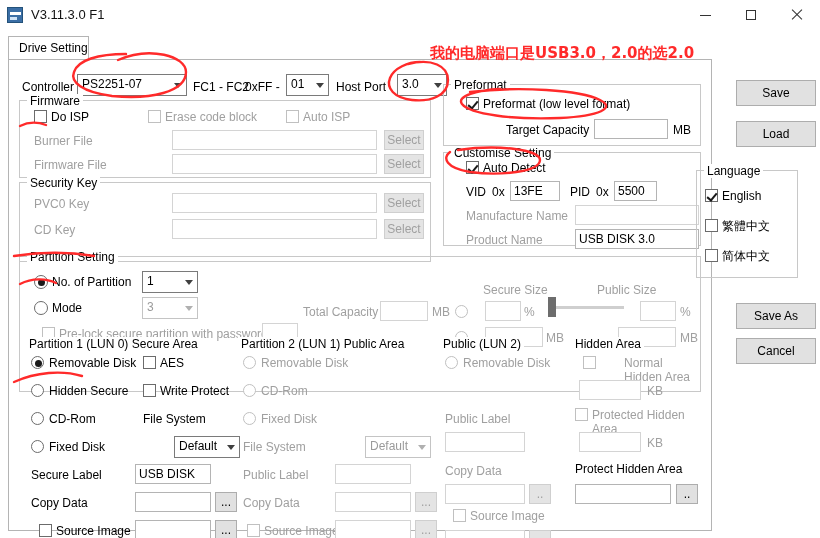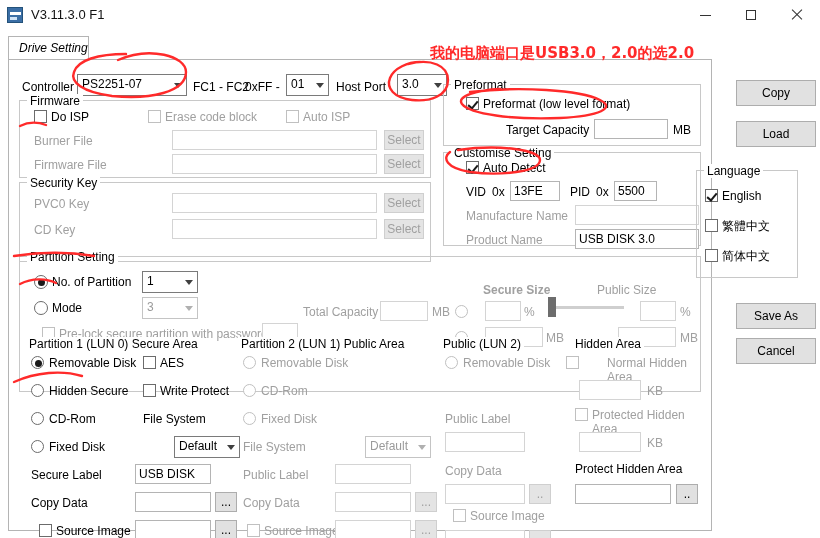--- a/index.html
+++ b/index.html
@@ -60,21 +60,20 @@
   .tab-strip {
     position:absolute; left:8px; top:36px; width:704px; height:24px;
   }
   .tab {
     position:absolute; left:0; top:0; height:24px;
     padding:4px 0 0 10px;
     border:1px solid #b4b4b4;
     border-bottom:1px solid #fff;
     background:#fff;
     font-size:12px;
-    font-style:italic;
   }
   .tab-panel {
     position:absolute; left:8px; top:59px; width:704px; height:472px;
     border:1px solid #b4b4b4;
     background:#fff;
   }
 
   
   .group {
     position:absolute;
@@ -297,21 +296,21 @@
       <div class="chk dis" style="left:22px; top:70px;">
         <span class="box"></span>
         <span>Pre-lock secure partition with password :</span>
       </div>
       <input class="txt dis" style="left: 242px; top: 66px; width: 36px;" value="">
 
       <div class="lbl dis" style="left:283px; top:48px;">Total Capacity</div>
       <input class="txt dis" style="left: 360px; top: 44px; width: 48px;" value="">
       <div class="lbl dis" style="left:412px; top:48px;">MB</div>
 
-      <div class="lbl dis" style="left:463px; top:26px;font-weight:bold;">Secure Size</div>
+      <div class="lbl dis" style="left:463px; top:26px;">Secure Size</div>
       <div class="lbl dis" style="left:577px; top:26px;">Public Size</div>
 
       <div class="rad dis" style="left:435px; top:48px; padding-left:0; width:14px;">
         <span class="box"></span>
       </div>
       <input class="txt dis" style="left: 465px; top: 44px; width: 36px;" value="">
       <div class="lbl dis" style="left:504px; top:48px;">%</div>
 
       <div class="slider" style="left:528px; top:40px; width:84px; height:20px;">
         <span class="track"></span>
@@ -436,42 +435,42 @@
         <span class="box"></span>
         <span>Source Image</span>
       </div>
       <input class="txt dis" style="left: 12px; top: 186px; width: 80px;" value="">
       <div class="btn dis dots" style="left:96px; top:186px;">..</div>
     </div>
 
     <div class="group" style="left:556px; top:284px; width:136px; height:186px; border:none;">
       <span class="legend" style="left:7px; top:-7px;">Hidden Area</span>
 
-      <div class="chk dis" style="left:1px; top:12px;padding-left:41px;">
+      <div class="chk dis" style="left:18px; top:12px;padding-left:41px;">
         <span class="box"></span>
         <span>Normal Hidden Area</span>
       </div>
       <input class="txt dis" style="left: 14px; top: 36px; width: 62px;" value="">
       <div class="lbl dis" style="left:82px; top:40px;">KB</div>
 
       <div class="chk dis" style="left:10px; top:64px;">
         <span class="box"></span>
         <span>Protected Hidden Area</span>
       </div>
       <input class="txt dis" style="left: 14px; top: 88px; width: 62px;" value="">
       <div class="lbl dis" style="left:82px; top:92px;">KB</div>
 
       <div class="lbl" style="left:10px; top:118px;">Protect Hidden Area</div>
       <input class="txt" style="left: 10px; top: 140px; width: 96px;" value="">
       <div class="btn dots" style="left:111px; top:140px;">..</div>
     </div>
 
   </div>
 
-  <div class="sidebtn" style="left:736px; top:80px;">Copy</div>
+  <div class="sidebtn" style="left:736px; top:80px;">Save</div>
   <div class="sidebtn" style="left:736px; top:121px;">Load</div>
 
   <div class="group" style="left:696px; top:170px; width:102px; height:108px;">
     <span class="legend">Language</span>
     <div class="chk checked" style="left:8px; top:18px;">
       <span class="box"></span>
       <span>English</span>
     </div>
     <div class="chk" style="left:8px; top:48px;">
       <span class="box"></span>

